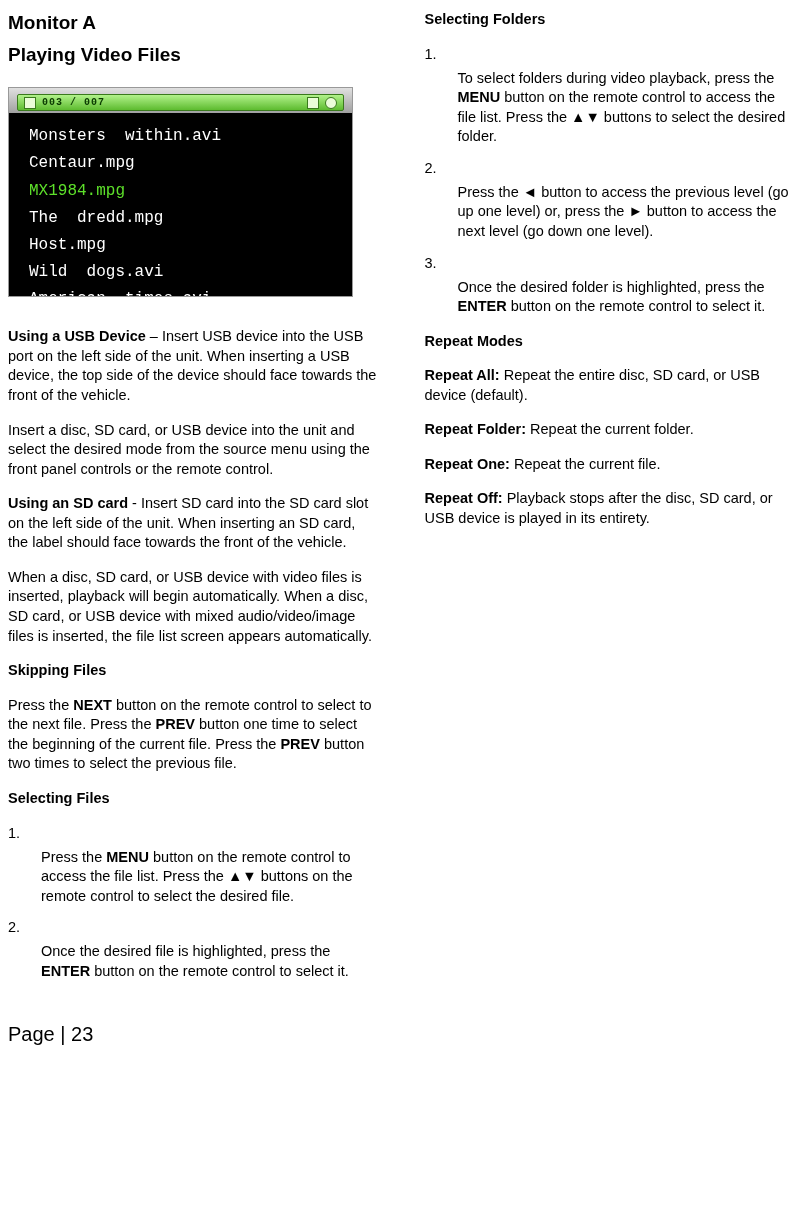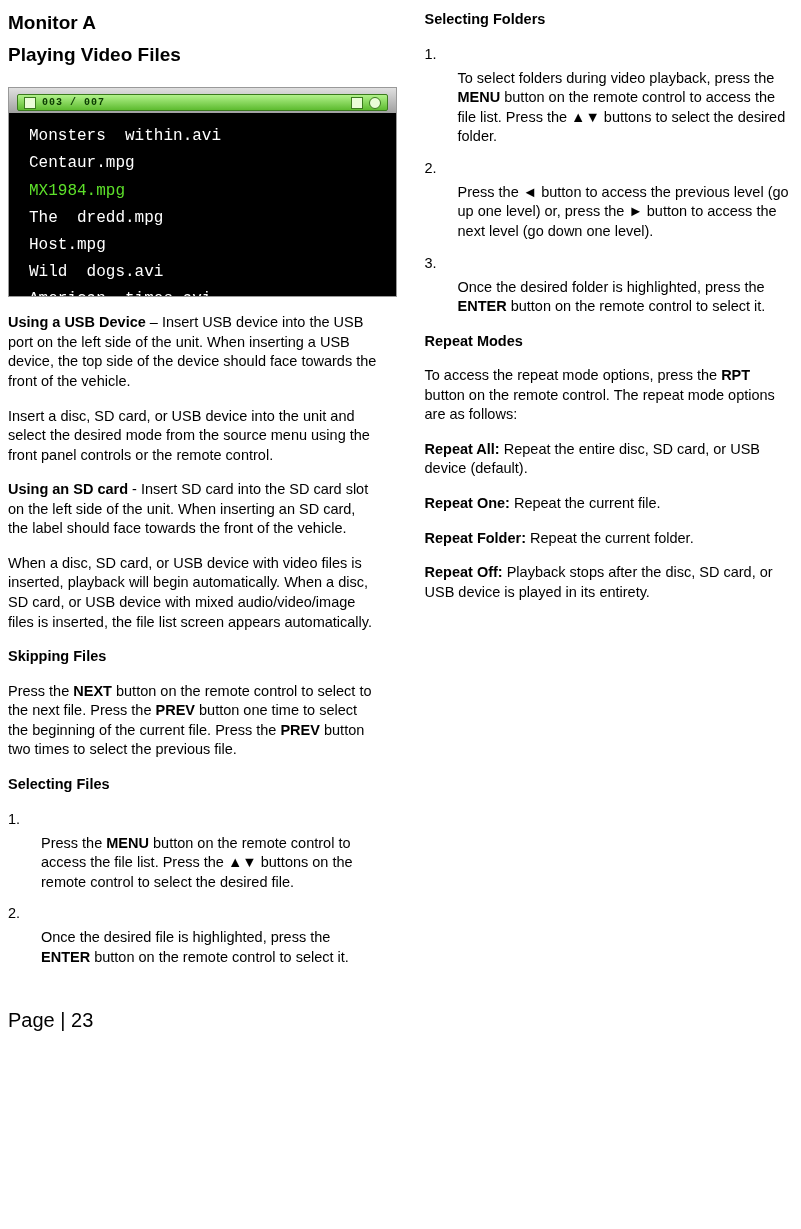--- a/index.html
+++ b/index.html
@@ -25,26 +25,26 @@
     font-size: 19px;
     font-weight: bold;
     margin: 0 0 2px 0;
   }
   .subtitle {
     font-size: 19px;
     font-weight: bold;
     margin: 6px 0 20px 0;
   }
   .screenshot {
-    width: 389px;
+    width: 345px;
     height: 210px;
     background: linear-gradient(to bottom, #e0e0e0 0%, #a0a0a0 12%, #000 12%, #000 100%);
     border: 1px solid #999;
     position: relative;
-    margin-bottom: 16px;
+    margin-bottom: 30px;
     box-sizing: border-box;
     overflow: hidden;
   }
   .titlebar {
     position: absolute;
     top: 6px;
     left: 8px;
     right: 8px;
     height: 17px;
     background: linear-gradient(to bottom, #b2f28b, #5dbb2f);
@@ -208,32 +208,29 @@
       <li>
         <span class="num">3.</span>
         <span class="txt">
           <span>Once the desired folder is highlighted, press the </span><span class="bold">ENTER</span><span> button on the remote control to select it.</span>
         </span>
       </li>
     </ol>
 
     <p class="section-head">Repeat Modes</p>
 
-    <p>
-      <span>To access the repeat mode options, press the </span><span class="bold">RPT</span><span> button on the remote control. The repeat mode options are as follows:</span>
-    </p>
 
     <p>
       <span class="bold">Repeat All:</span><span> Repeat the entire disc, SD card, or USB device (default).</span>
     </p>
     <p>
+      <span class="bold">Repeat Folder:</span><span> Repeat the current folder.</span>
+    </p>
+    <p>
       <span class="bold">Repeat One:</span><span> Repeat the current file.</span>
-    </p>
-    <p>
-      <span class="bold">Repeat Folder:</span><span> Repeat the current folder.</span>
     </p>
     <p>
       <span class="bold">Repeat Off:</span><span> Playback stops after the disc, SD card, or USB device is played in its entirety.</span>
     </p>
   </div>
 </div>
 
 <div class="footer">
   <span class="page">Page | 23</span>
 </div>

